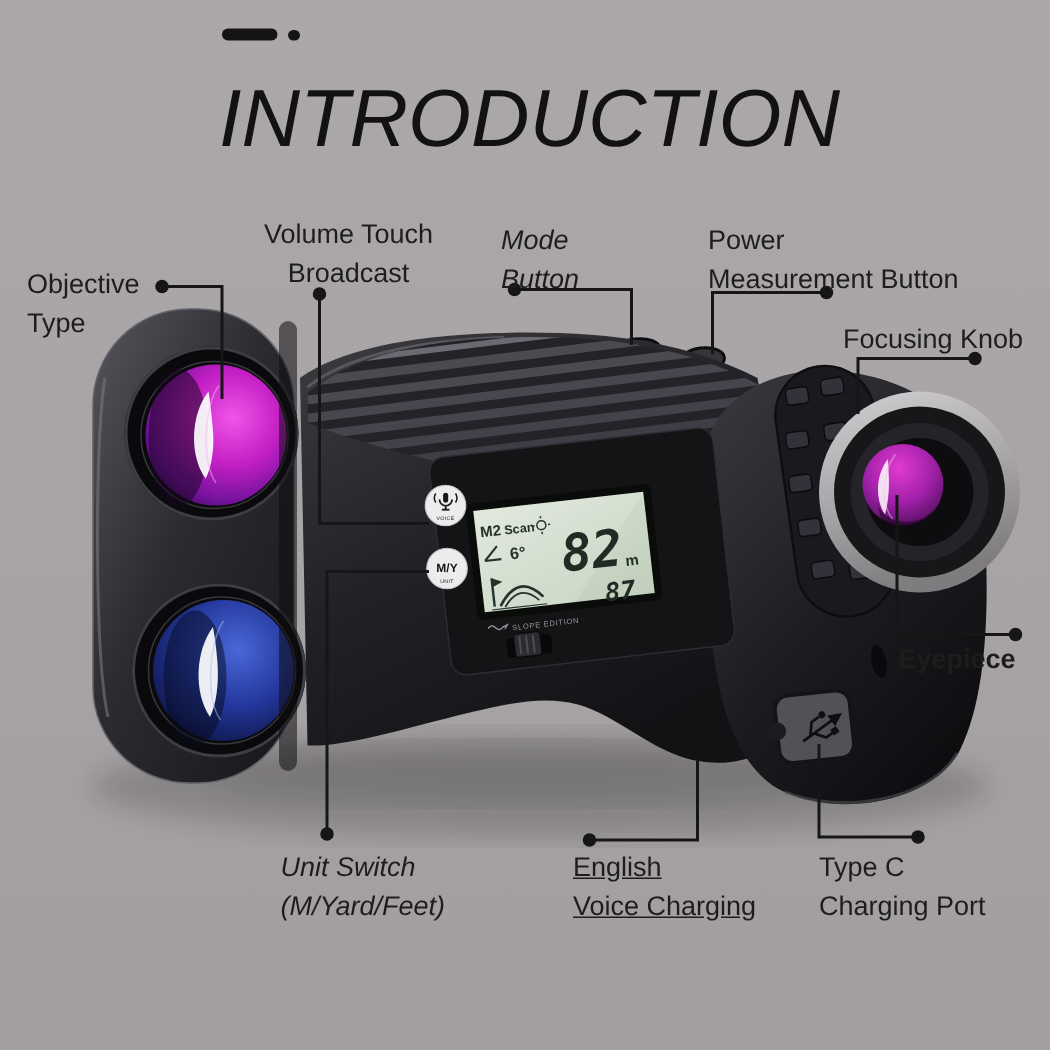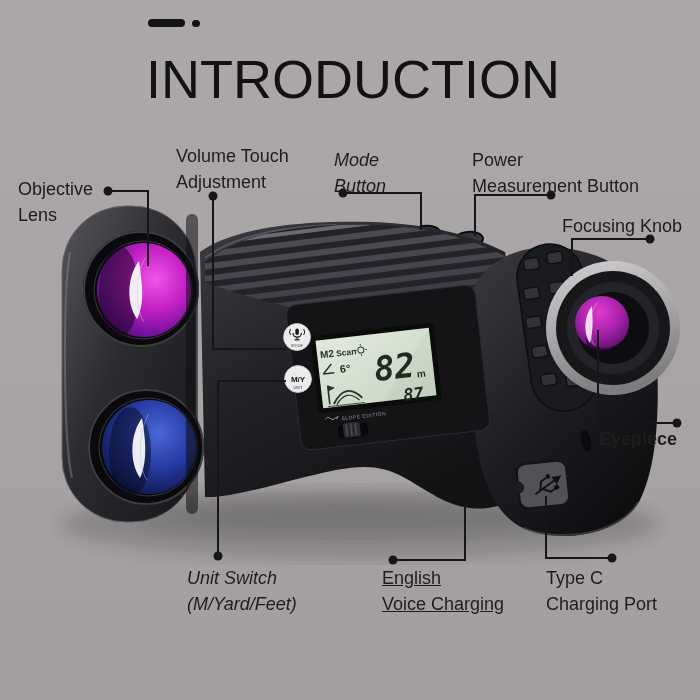--- a/index.html
+++ b/index.html
@@ -2,26 +2,26 @@
 <html><head>
 <meta charset="utf-8">
 <style>
   html,body{margin:0;padding:0;}
   body{width:700px;height:700px;overflow:hidden;font-family:"Liberation Sans",sans-serif;}
   .stage{position:relative;width:700px;height:700px;background:linear-gradient(180deg,#aca8aa 0%,#a8a4a6 55%,#a29ea0 100%);overflow:hidden;}
   
   .title-mark{position:absolute;left:148px;top:18px;width:60px;height:9px;}
   .title-mark .dash{position:absolute;left:0;top:1px;width:37px;height:8px;background:#141414;border-radius:4px;}
   .title-mark .dot{position:absolute;left:44px;top:2px;width:8px;height:7px;background:#141414;border-radius:4px;}
-  .page-title{position:absolute;left:146px;top:48px;font-size:54px;font-weight:400;letter-spacing:0px;color:#121212;white-space:nowrap;}
+  .page-title{position:absolute;left:146px;top:48px;font-size:54px;font-weight:400;letter-spacing:0px;color:#121212;white-space:nowrap;font-style:italic;}
   
   .lbl{position:absolute;font-size:18px;line-height:26px;color:#1d1d1d;white-space:nowrap;}
   .lbl span{display:block;}
   .lbl-objective{left:18px;top:176px;}
-  .lbl-volume{left:176px;top:143px;}
+  .lbl-volume{left:176px;top:143px;text-align:center;}
   .lbl-mode{left:334px;top:147px;font-style:italic;}
   .lbl-power{left:472px;top:147px;}
   .lbl-focusing{left:562px;top:213px;}
   .lbl-eyepiece{left:599px;top:426px;font-weight:bold;}
   .lbl-unit{left:187px;top:565px;font-style:italic;}
   .lbl-english{left:382px;top:565px;text-decoration:underline;}
   .lbl-typec{left:546px;top:565px;}
   svg{position:absolute;left:0;top:0;}
   .svgtext{font-family:"Liberation Sans",sans-serif;}
   .segtext{font-family:"DejaVu Sans Mono",monospace;font-weight:bold;font-style:italic;}
@@ -263,25 +263,25 @@
   </svg>
 
   <div class="title-mark">
     <div class="dash"></div>
     <div class="dot"></div>
   </div>
   <div class="page-title">INTRODUCTION</div>
 
   <div class="lbl lbl-objective">
     <span>Objective</span>
-    <span>Lens</span>
+    <span>Type</span>
   </div>
   <div class="lbl lbl-volume">
     <span>Volume Touch</span>
-    <span>Adjustment</span>
+    <span>Broadcast</span>
   </div>
   <div class="lbl lbl-mode">
     <span>Mode</span>
     <span>Button</span>
   </div>
   <div class="lbl lbl-power">
     <span>Power</span>
     <span>Measurement Button</span>
   </div>
   <div class="lbl lbl-focusing">

